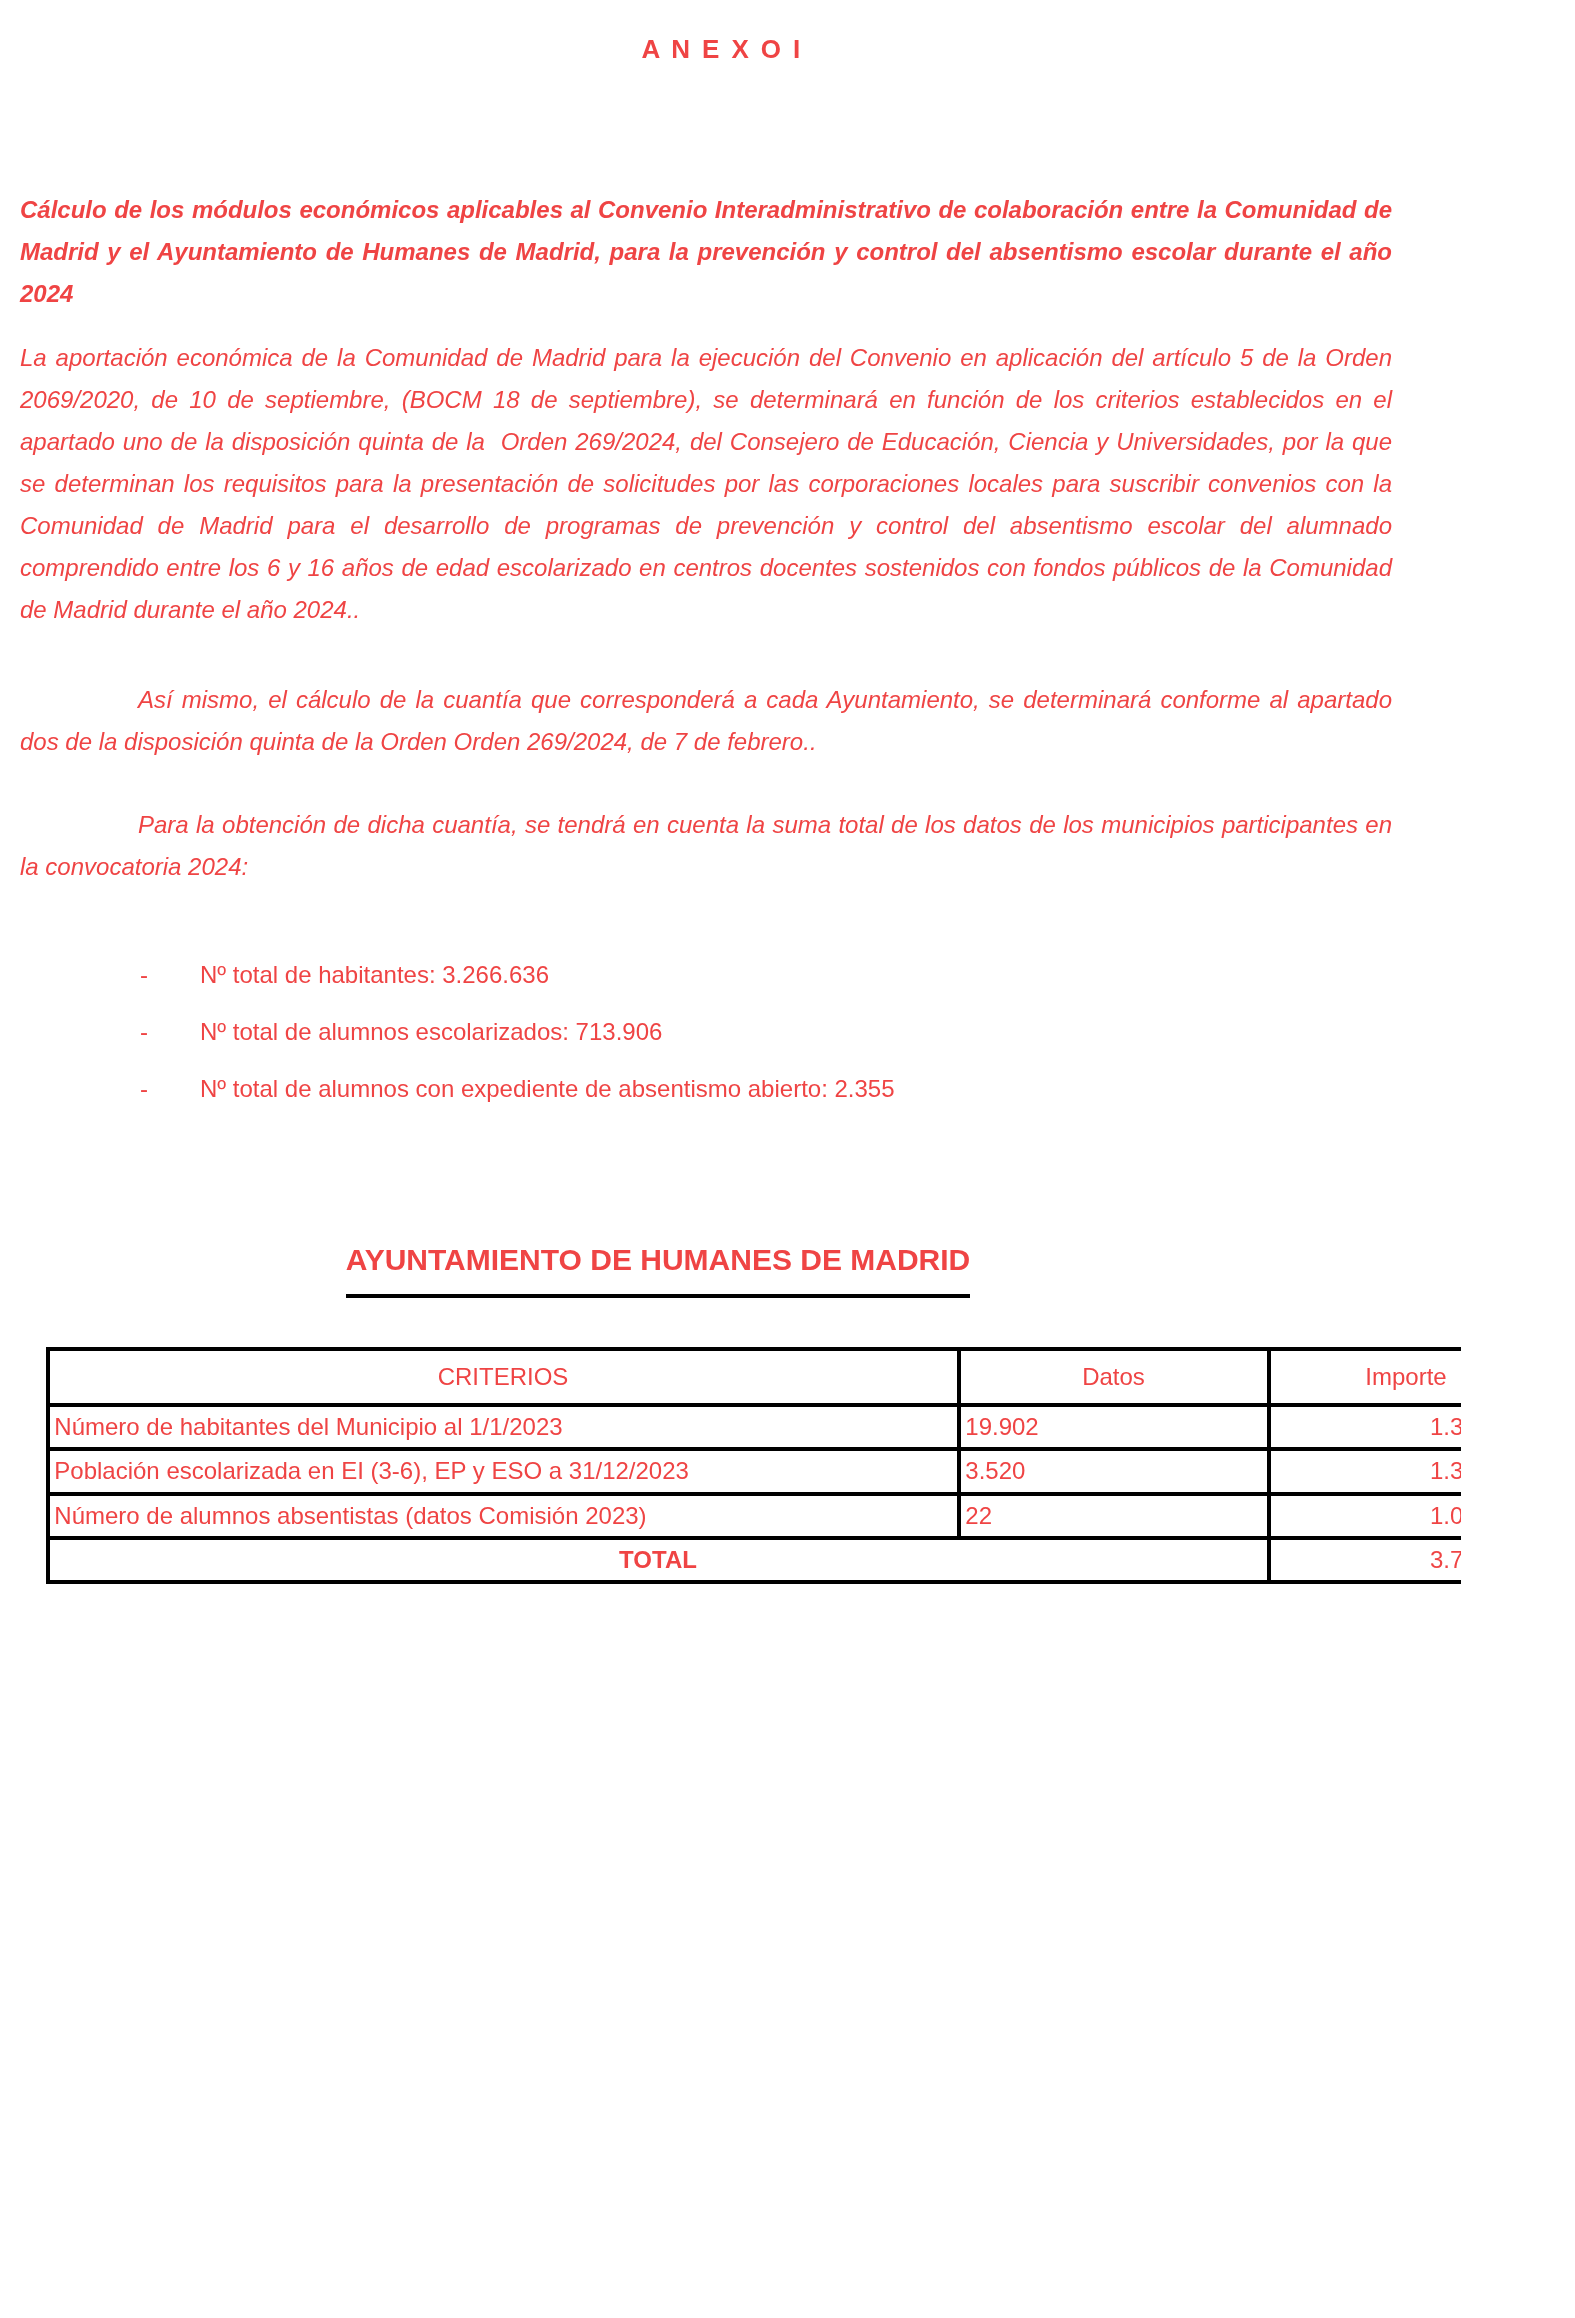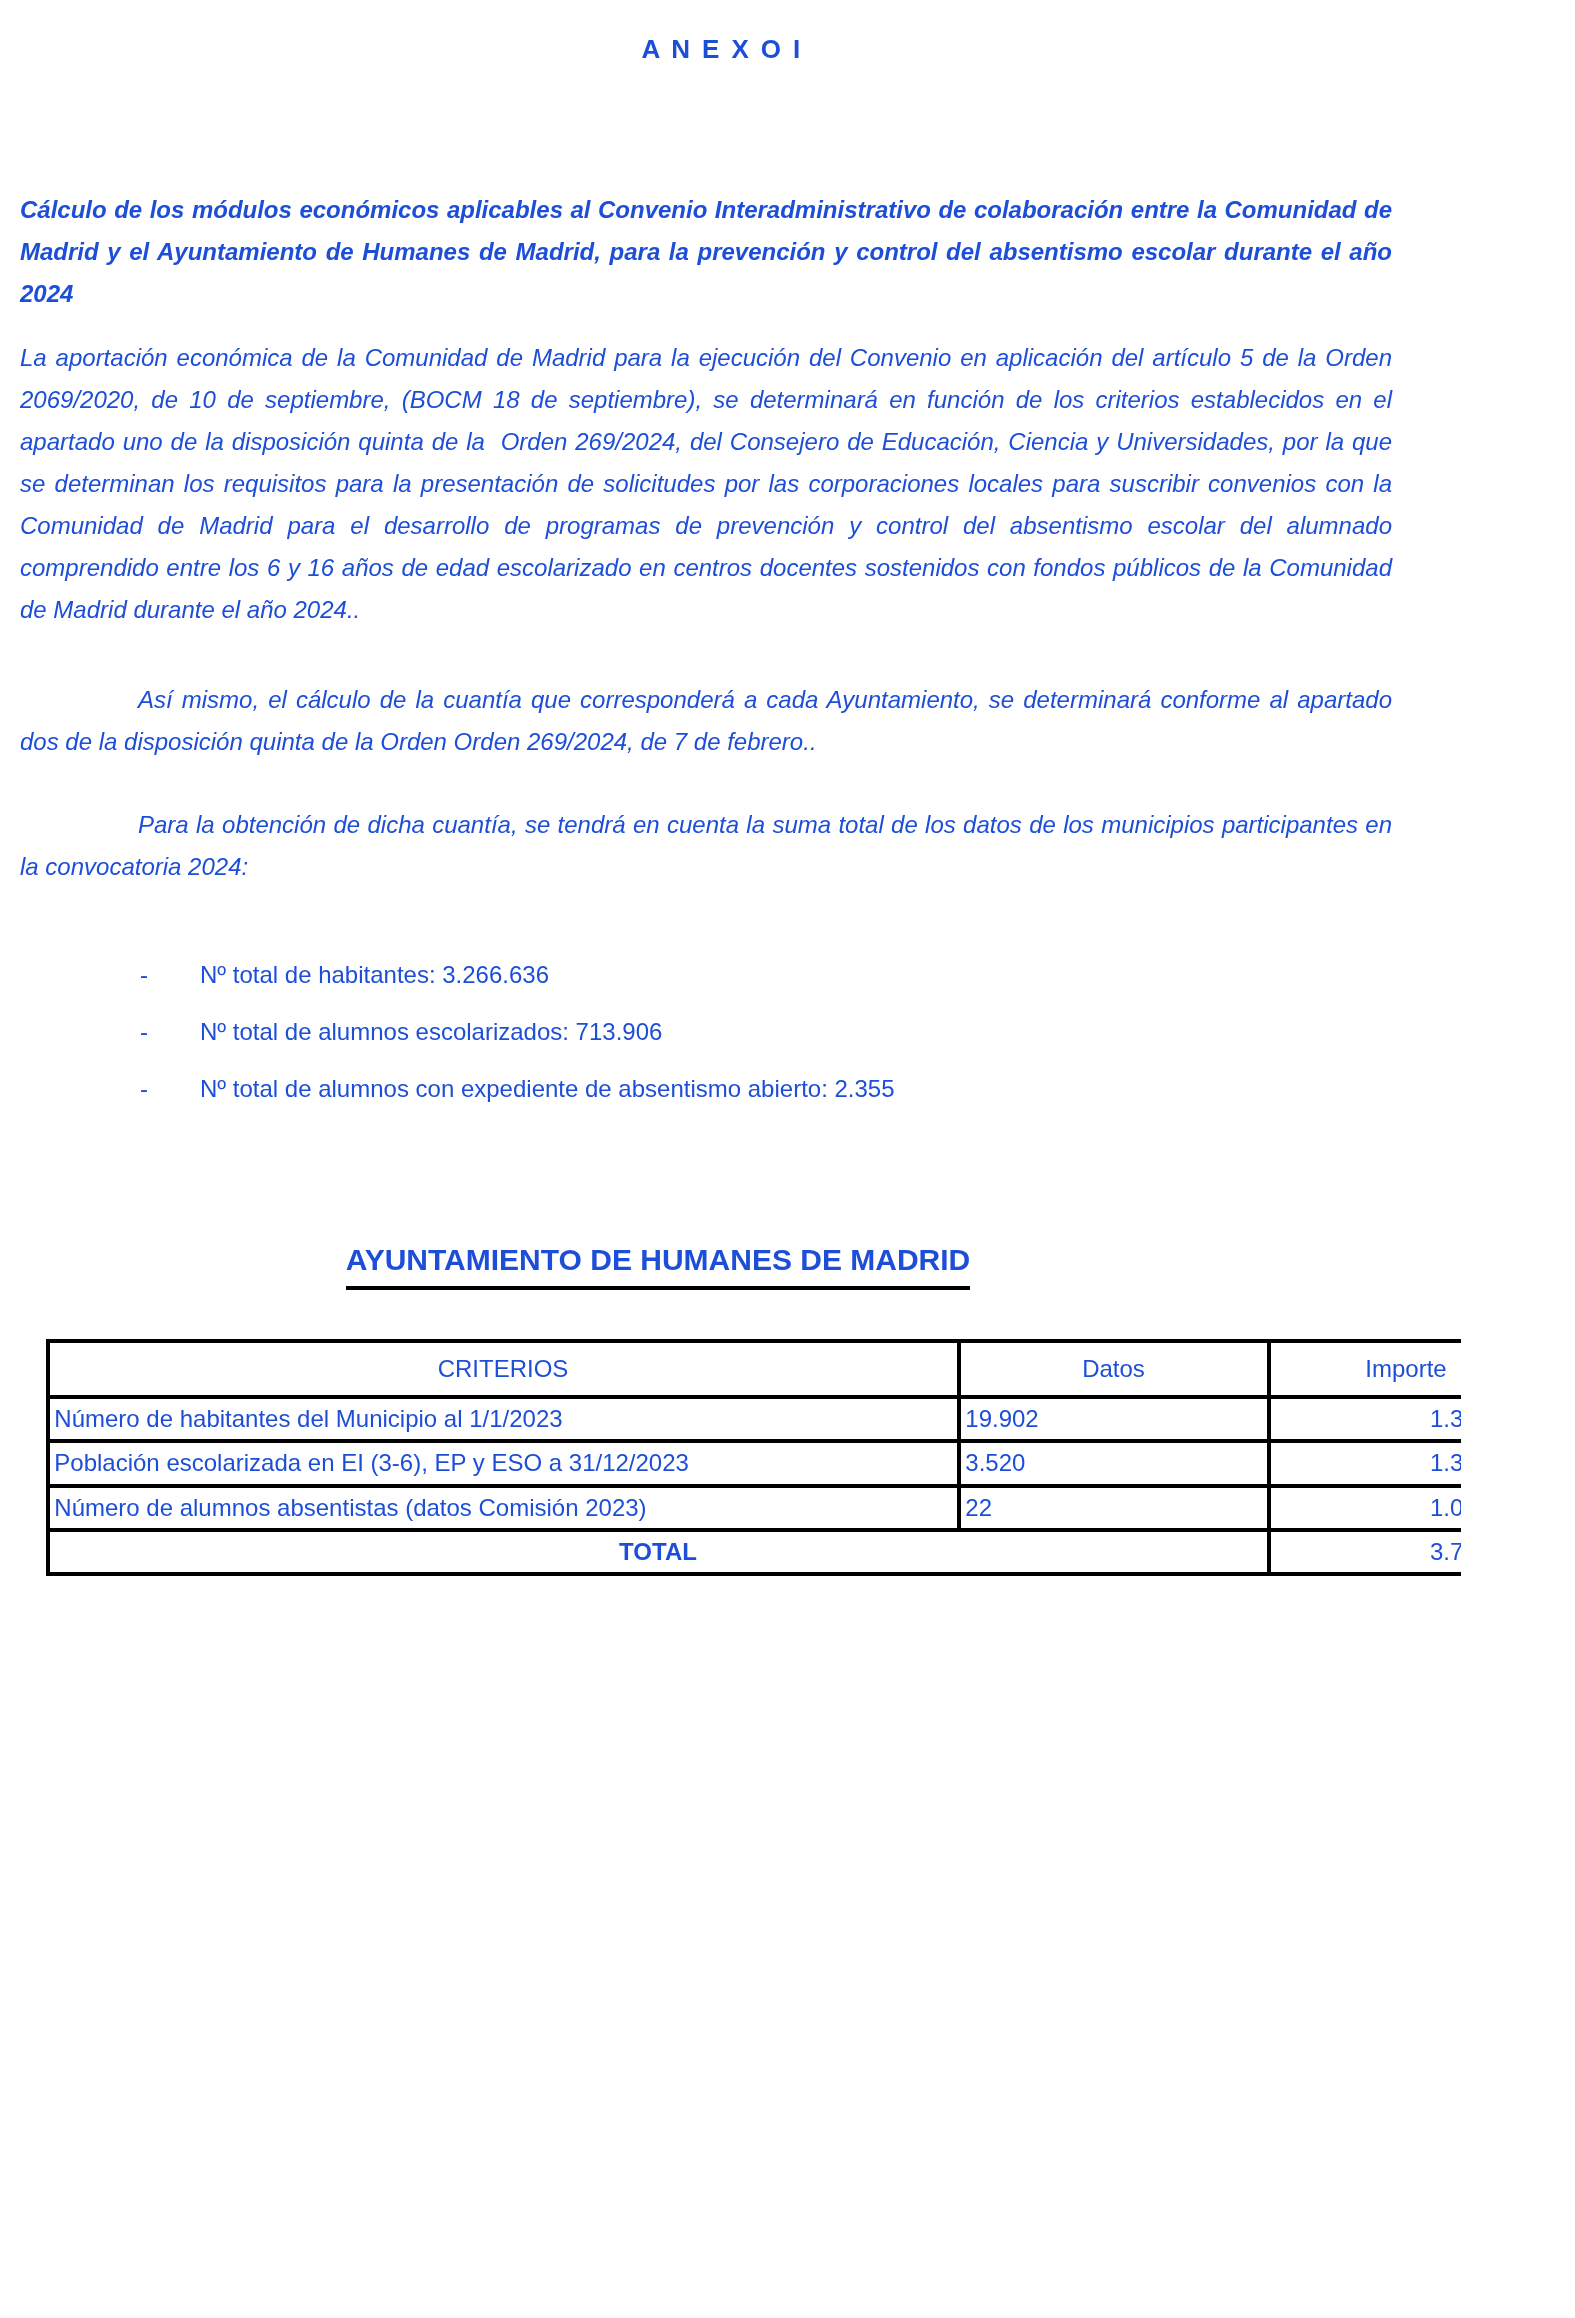--- a/index.html
+++ b/index.html
@@ -6,21 +6,21 @@
     margin: 0;
     padding: 0;
     background: #ffffff;
   }
   .page {
     position: relative;
     width: 1461px;
     height: 2319px;
     box-sizing: border-box;
     background: #ffffff;
-    color: #1d4ed8;
+    color: #ef4444;
     font-family: "Liberation Sans", "DejaVu Sans", sans-serif;
     font-size: 24px;
     padding: 33px 69px 0 20px;
     overflow: hidden;
   }
   .annex-title {
     text-align: center;
     font-weight: 700;
     font-size: 26px;
     letter-spacing: 2.4px;
@@ -59,21 +59,21 @@
   .municipality-heading {
     text-align: center;
     margin: 132px 96px 0 0;
     font-size: 30px;
     font-weight: 700;
     line-height: 35px;
   }
   .municipality-heading .underlined {
     display: inline-block;
     border-bottom: 4.8px solid #000000;
-    padding-bottom: 9px;
+    padding-bottom: 17px;
   }
   table.criteria-table {
     border-collapse: collapse;
     table-layout: fixed;
     width: 1497px;
     margin: 49px 0 0 25.5px;
     font-size: 24px;
     padding-left: 8px;
   }
   .criteria-table th,

